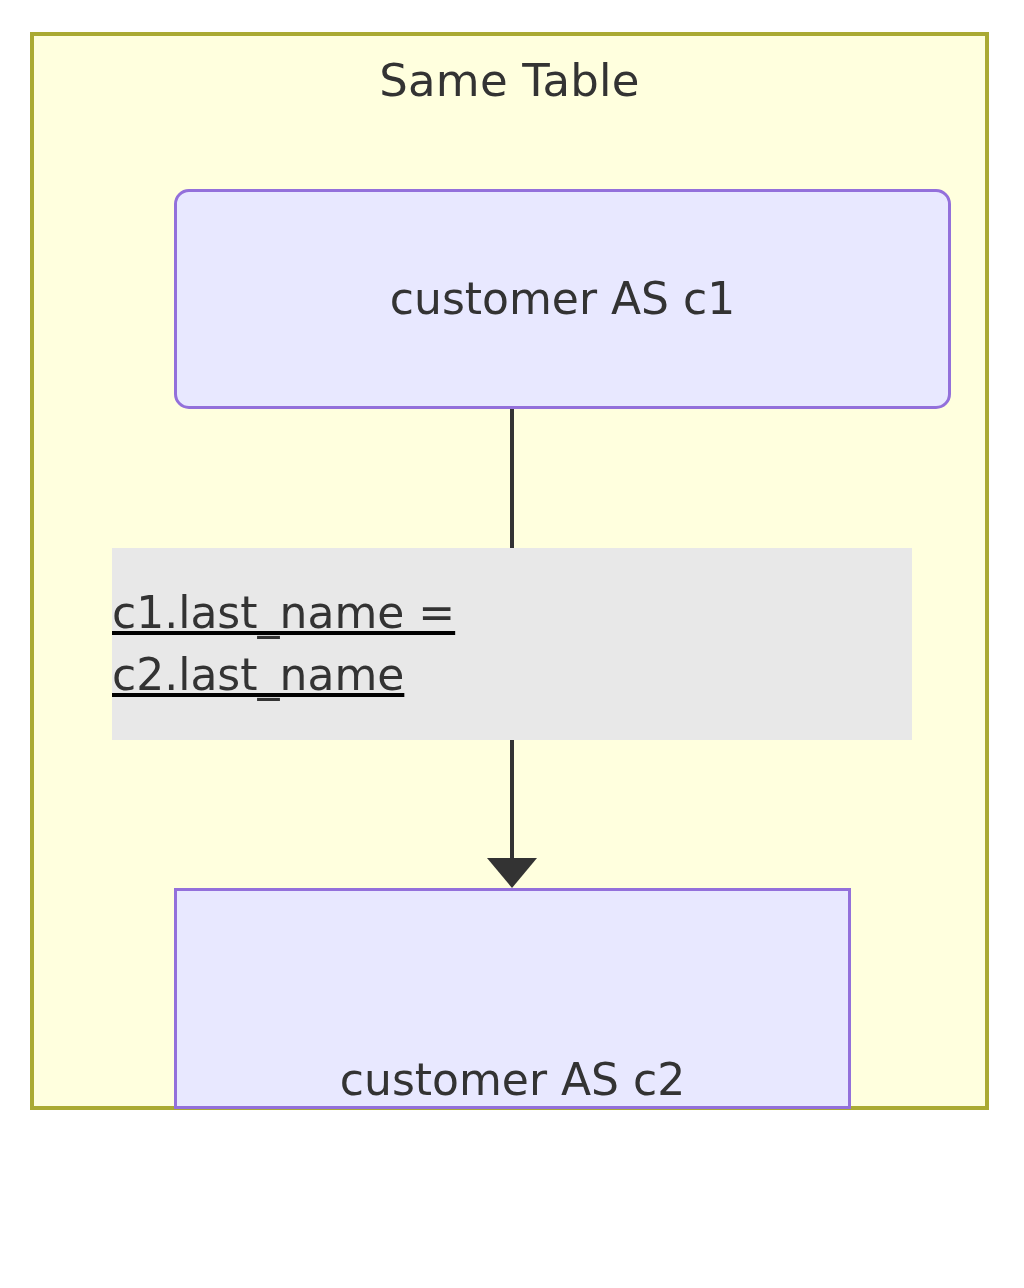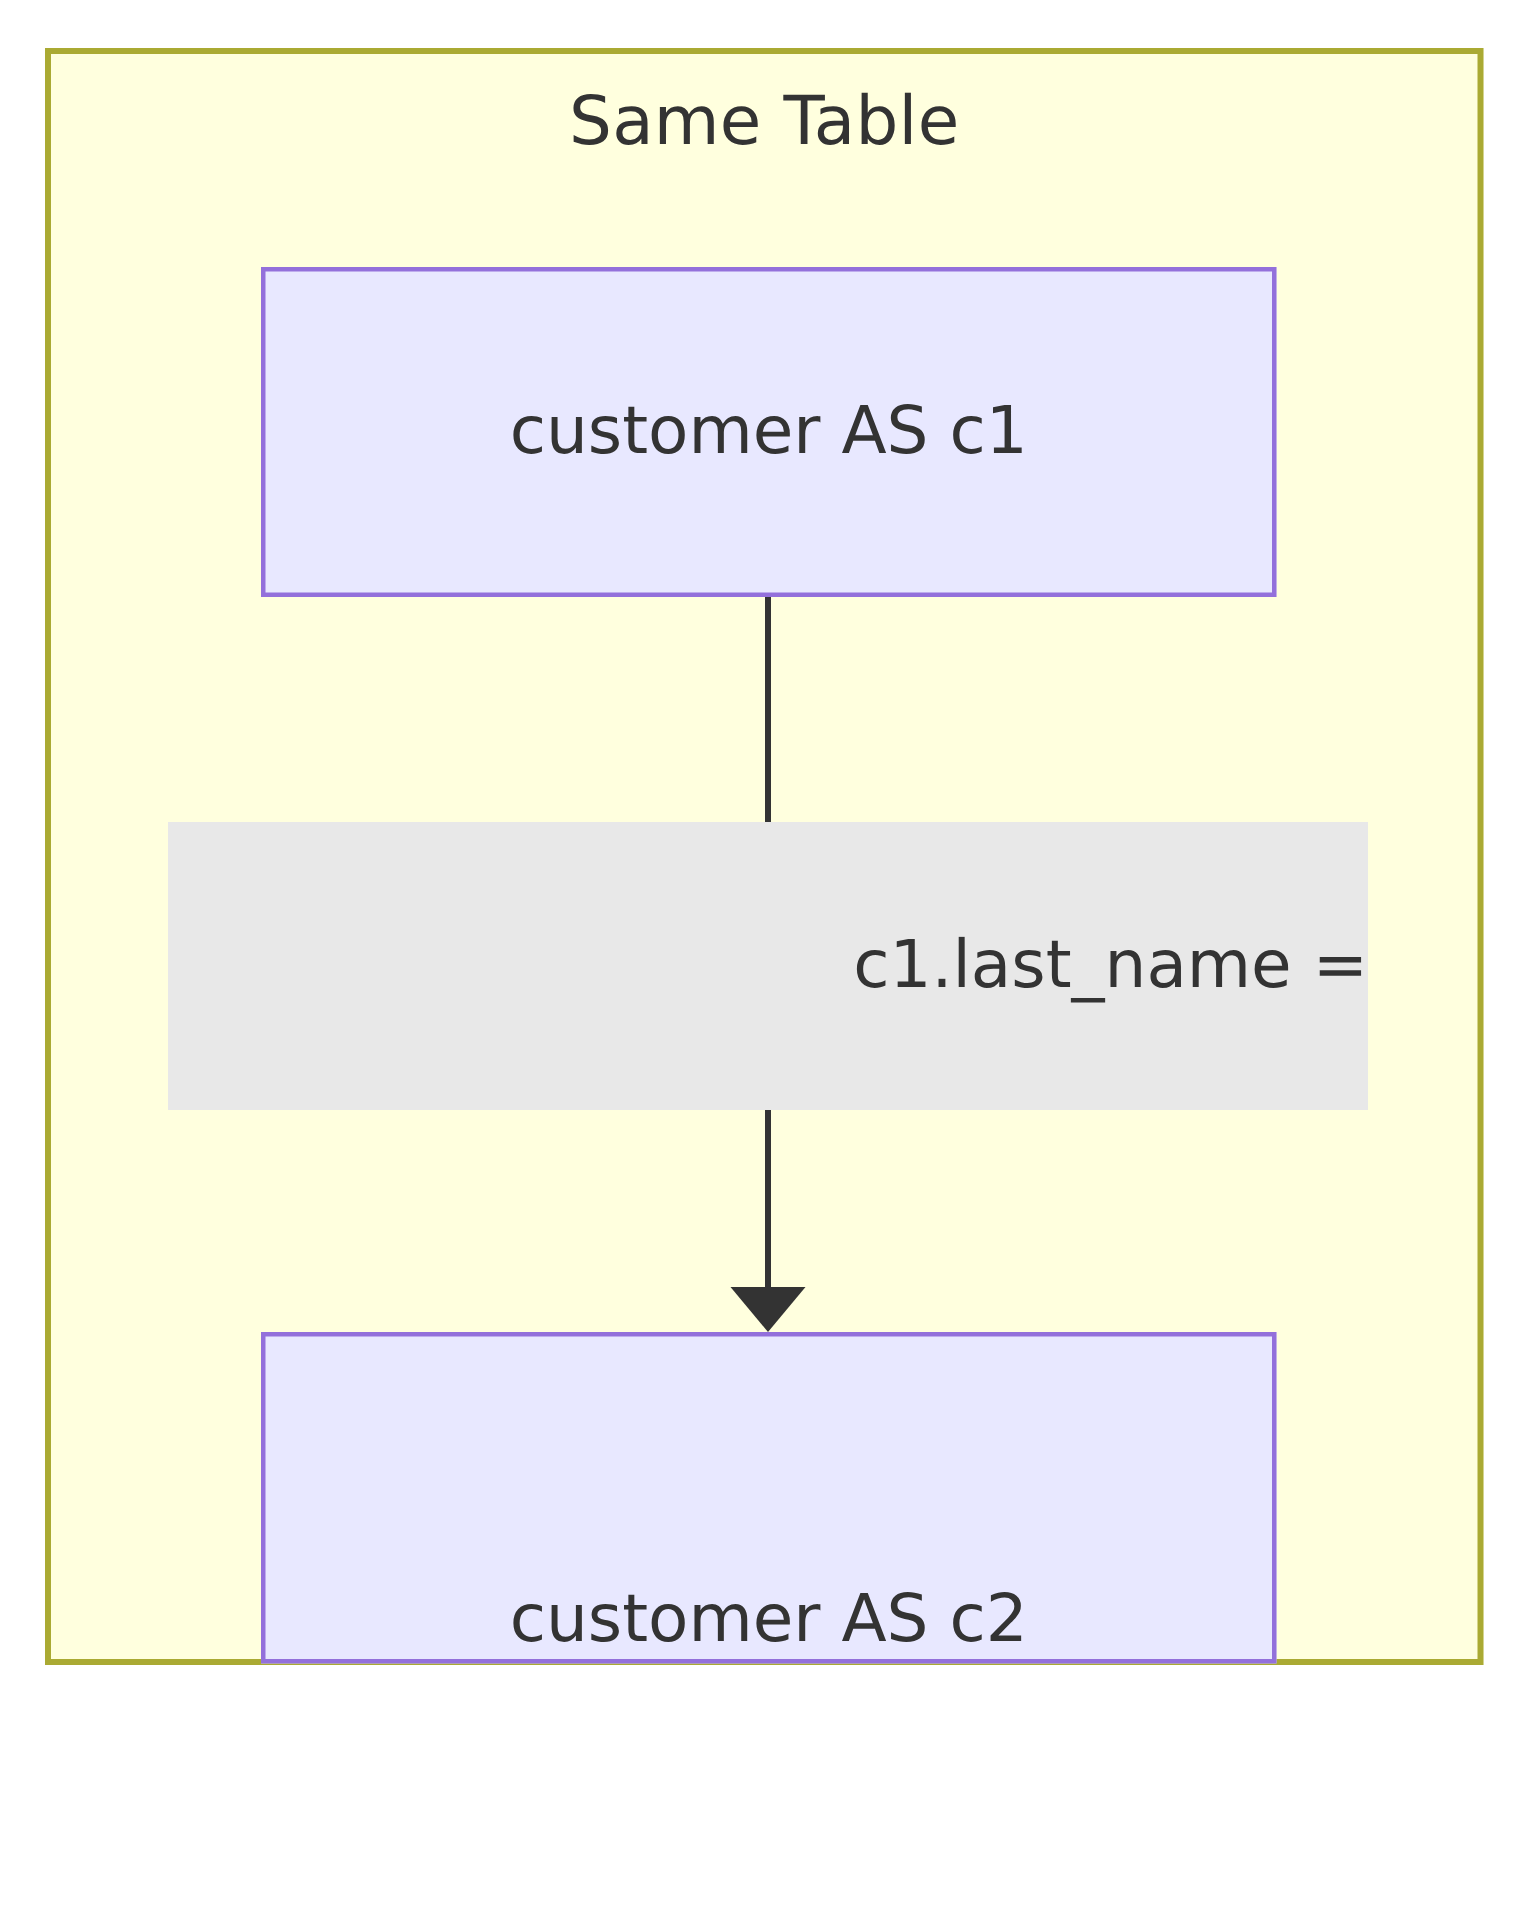--- a/index.html
+++ b/index.html
@@ -59,23 +59,24 @@
   }
   .node-label {
     font-size: 44px;
     color: #333333;
     line-height: 1.15;
     white-space: nowrap;
   }
 
   #node-c1 {
     left: 174px;
-    top: 178px;
-    width: 677px;
+    top: 189px;
+    width: 777px;
     height: 220px;
+    border-radius: 15px;
   }
   #node-c2 {
     left: 174px;
     top: 888px;
     width: 677px;
     height: 221px;
     align-items: flex-end;
   }
 
   
@@ -91,23 +92,24 @@
   
   #edge-label-join-condition {
     position: absolute;
     left: 112px;
     top: 548px;
     width: 800px;
     height: 192px;
     background: #e8e8e8;
     display: flex;
     flex-direction: column;
-    align-items: flex-end;
+    align-items: flex-start;
     justify-content: center;
     box-sizing: border-box;
+    text-decoration: underline;
   }
   .edge-label-line {
     font-size: 44px;
     color: #333333;
     line-height: 1.42;
     white-space: nowrap;
     text-align: center;
   }
 </style>
 </head>
@@ -129,19 +131,20 @@
 
     <polygon points="487,858 537,858 512,888" fill="#333333"></polygon>
   </svg>
 
   <div class="node-box" id="node-c1">
     <span class="node-label">customer AS c1</span>
   </div>
 
   <div id="edge-label-join-condition">
     <span class="edge-label-line">c1.last_name =</span>
+    <span class="edge-label-line">c2.last_name</span>
   </div>
 
   <div class="node-box" id="node-c2">
     <span class="node-label">customer AS c2</span>
   </div>
 
 </div>
 
 </body></html>

